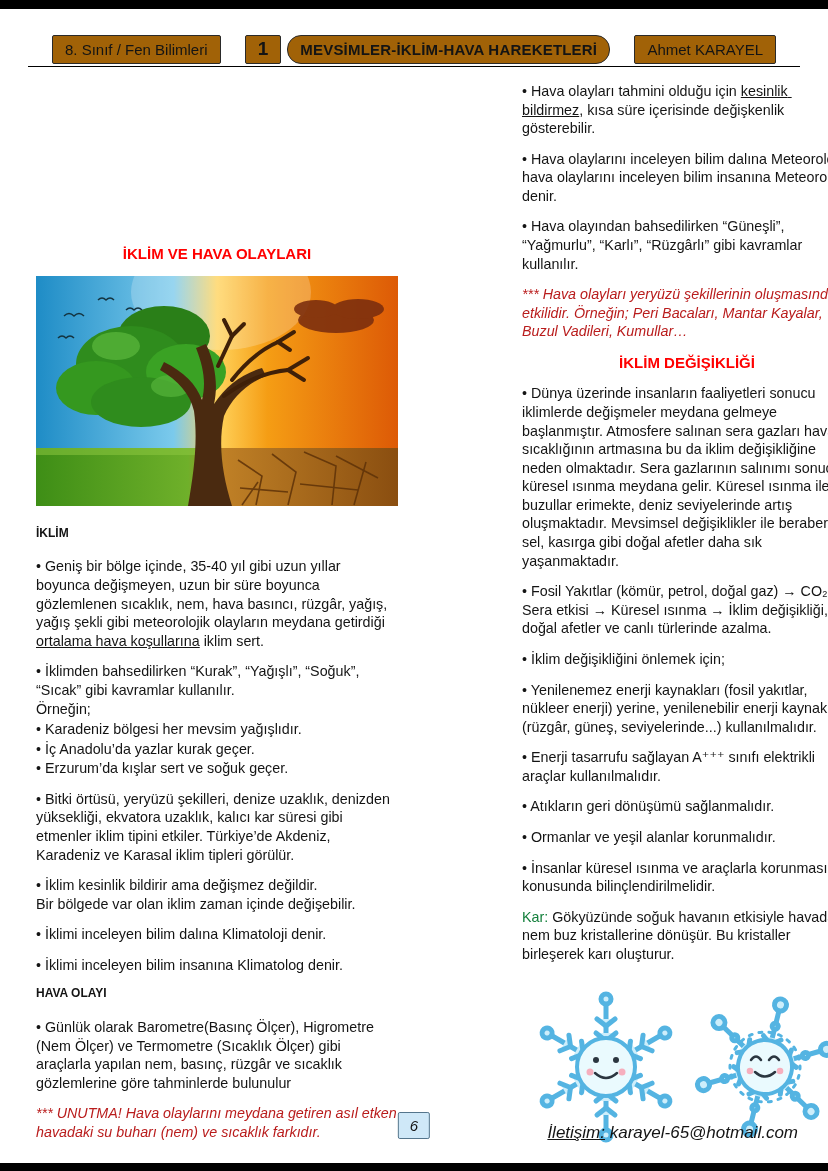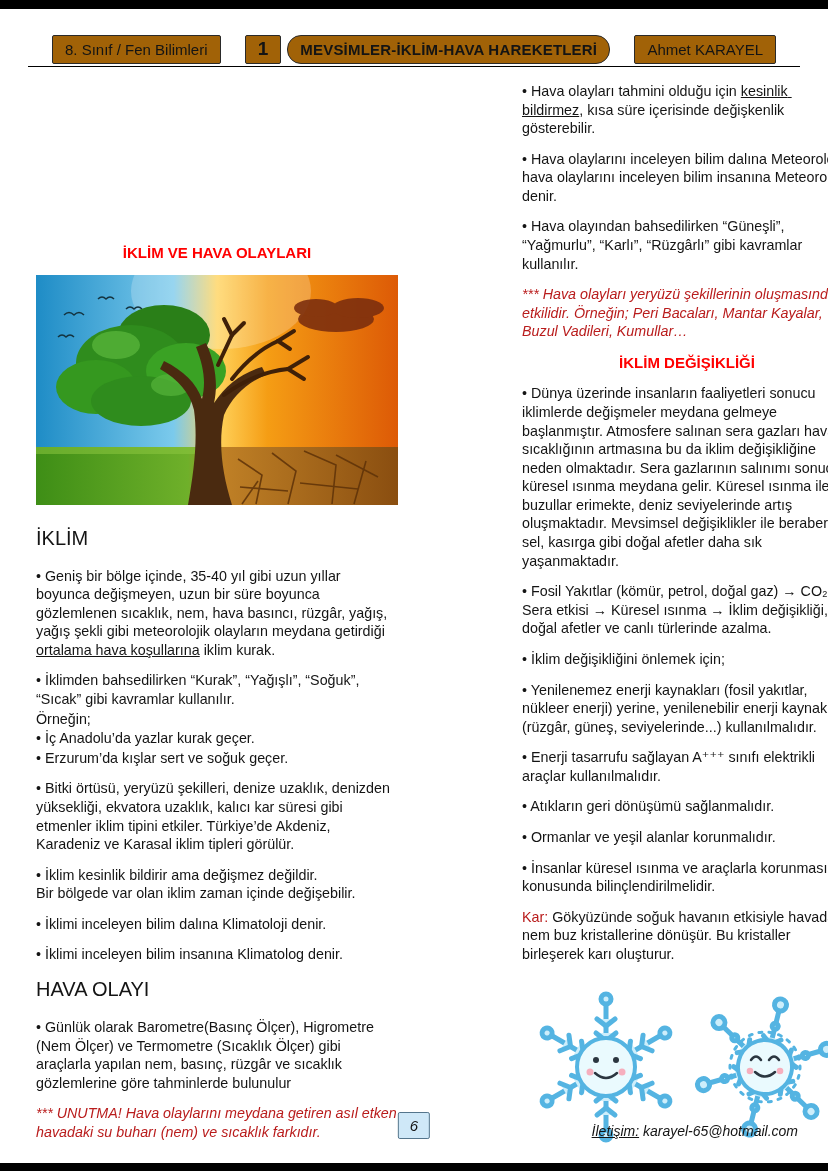--- a/index.html
+++ b/index.html
@@ -25,32 +25,32 @@
   .divider{width:2px;background:#000;height:1018px;margin-top:4px;}
   .col.right{flex:1;padding-left:20px;padding-top:2px;}
 
   .para{margin:0 0 12px;white-space:pre-wrap;}
   .tight{margin-bottom:1px;}
   .b{font-weight:400;}
   .u{text-decoration:underline;}
   .i{font-style:italic;}
   .sec-title{color:#FF0000;font-weight:700;text-align:center;font-size:15px;margin:4px 0 12px;}
   .sec-title.mt{margin-top:4px;}
-  .sub-h{font-weight:400;font-size:20px;margin:11px 0 16px;}
+  .sub-h{font-weight:700;font-size:12px;margin:11px 0 16px;}
   .note-red{color:#b91c1c;font-style:italic;}
 
   .tree-img{width:362px;height:230px;margin:0 0 20px;line-height:0;}
   .snow-img{margin-top:4px;text-align:center;line-height:0;}
 
   .pagenum{
     position:absolute;top:1112px;left:50%;transform:translateX(-50%);
     border:1px solid #54758c;background:#cfe8f8;padding:4px 11px;
     font-style:italic;font-size:15px;border-radius:2px;
   }
-  .contact{position:absolute;top:1123px;right:30px;font-size:14px;white-space:pre-wrap;}
+  .contact{position:absolute;top:1123px;right:30px;font-size:17px;white-space:pre-wrap;}
 </style>
 </head>
 <body>
 
 <div class="page">
   <div class="bar top"></div>
 
   <div class="header">
     <div class="hbox">8. Sınıf / Fen Bilimleri</div>
     <div class="hcenter">
@@ -132,23 +132,24 @@
             <path d="M242 66 L254 74"></path>
             <path d="M182 90 L196 60"></path>
             <path d="M196 60 L208 48"></path>
             <path d="M196 60 L188 44"></path>
           </g>
         </svg>
       </div>
 
       <div class="sub-h">İKLİM</div>
 
-      <p class="para"><span>• Geniş bir bölge içinde, 35-40 yıl gibi uzun yıllar boyunca değişmeyen, uzun bir süre boyunca gözlemlenen sıcaklık, nem, hava basıncı, rüzgâr, yağış, yağış şekli gibi meteorolojik olayların meydana getirdiği </span><span class="u">ortalama hava koşullarına</span><span> iklim kurak.</span></p>
+      <p class="para"><span>• Geniş bir bölge içinde, 35-40 yıl gibi uzun yıllar boyunca değişmeyen, uzun bir süre boyunca gözlemlenen sıcaklık, nem, hava basıncı, rüzgâr, yağış, yağış şekli gibi meteorolojik olayların meydana getirdiği </span><span class="u">ortalama hava koşullarına</span><span> iklim sert.</span></p>
       <p class="para tight"><span>• İklimden bahsedilirken </span><span class="b">“Kurak”</span><span>, </span><span class="b">“Yağışlı”</span><span>, </span><span class="b">“Soğuk”</span><span>, </span><span class="b">“Sıcak”</span><span> gibi kavramlar kullanılır.</span></p>
       <p class="para tight b">Örneğin;</p>
+      <p class="para tight">• Karadeniz bölgesi her mevsim yağışlıdır.</p>
       <p class="para tight">• İç Anadolu’da yazlar kurak geçer.</p>
       <p class="para">• Erzurum’da kışlar sert ve soğuk geçer.</p>
       <p class="para">• Bitki örtüsü, yeryüzü şekilleri, denize uzaklık, denizden yüksekliği, ekvatora uzaklık, kalıcı kar süresi gibi etmenler iklim tipini etkiler. Türkiye’de Akdeniz, Karadeniz ve Karasal iklim tipleri görülür.</p>
       <p class="para"><span>• İklim kesinlik bildirir ama değişmez </span><span class="b">değildir.</span><span>
 Bir bölgede var olan iklim zaman içinde değişebilir.</span></p>
       <p class="para"><span>• İklimi inceleyen bilim dalına </span><span class="b">Klimatoloji</span><span> denir.</span></p>
       <p class="para"><span>• İklimi inceleyen bilim insanına </span><span class="b">Klimatolog</span><span> denir.</span></p>
 
       <div class="sub-h">HAVA OLAYI</div>
 
@@ -167,21 +168,21 @@
       <div class="sec-title mt">İKLİM DEĞİŞİKLİĞİ</div>
 
       <p class="para">• Dünya üzerinde insanların faaliyetleri sonucu iklimlerde değişmeler meydana gelmeye başlanmıştır. Atmosfere salınan sera gazları hava sıcaklığının artmasına bu da iklim değişikliğine neden olmaktadır. Sera gazlarının salınımı sonucu küresel ısınma meydana gelir. Küresel ısınma ile buzullar erimekte, deniz seviyelerinde artış oluşmaktadır. Mevsimsel değişiklikler ile beraber sel, kasırga gibi doğal afetler daha sık yaşanmaktadır.</p>
       <p class="para">• Fosil Yakıtlar (kömür, petrol, doğal gaz) → CO₂ → Sera etkisi → Küresel ısınma → İklim değişikliği, doğal afetler ve canlı türlerinde azalma.</p>
       <p class="para b">• İklim değişikliğini önlemek için;</p>
       <p class="para">• Yenilenemez enerji kaynakları (fosil yakıtlar, nükleer enerji) yerine, yenilenebilir enerji kaynakları (rüzgâr, güneş, seviyelerinde...) kullanılmalıdır.</p>
       <p class="para">• Enerji tasarrufu sağlayan A⁺⁺⁺ sınıfı elektrikli araçlar kullanılmalıdır.</p>
       <p class="para">• Atıkların geri dönüşümü sağlanmalıdır.</p>
       <p class="para">• Ormanlar ve yeşil alanlar korunmalıdır.</p>
       <p class="para">• İnsanlar küresel ısınma ve araçlarla korunması konusunda bilinçlendirilmelidir.</p>
-      <p class="para"><span class="b" style="color: #b91c1c;">Kar:</span><span> Gökyüzünde soğuk havanın etkisiyle havadaki nem buz kristallerine dönüşür. Bu kristaller birleşerek karı oluşturur.</span></p>
+      <p class="para"><span class="b" style="color: #15803d;">Kar:</span><span> Gökyüzünde soğuk havanın etkisiyle havadaki nem buz kristallerine dönüşür. Bu kristaller birleşerek karı oluşturur.</span></p>
 
       <div class="snow-img">
         <svg width="330" height="178" viewBox="0 0 330 178">
           <defs>
             <g id="arm1">
               <path d="M0 -14 L0 -62"></path>
               <path d="M-10 -34 L0 -26 L10 -34"></path>
               <path d="M-9 -48 L0 -41 L9 -48"></path>
               <circle cx="0" cy="-68" r="5"></circle>
             </g>

